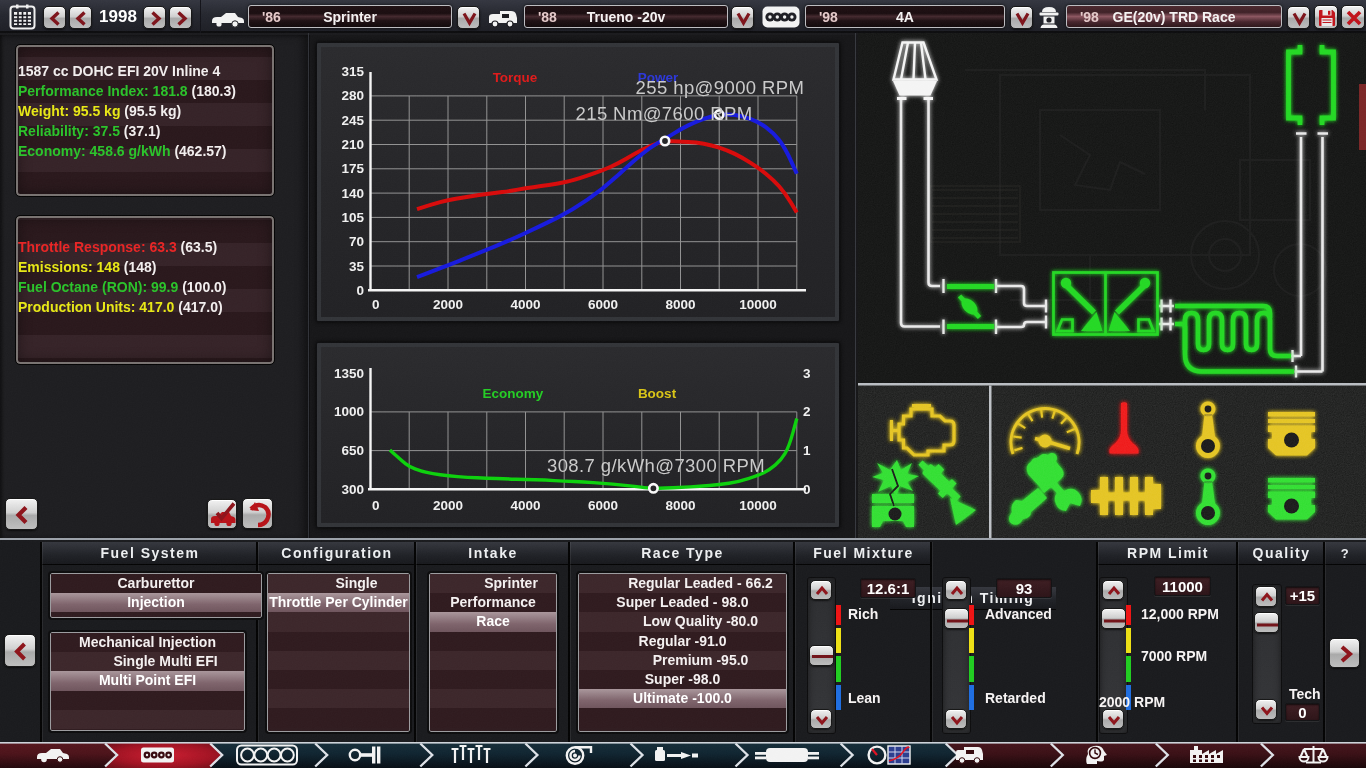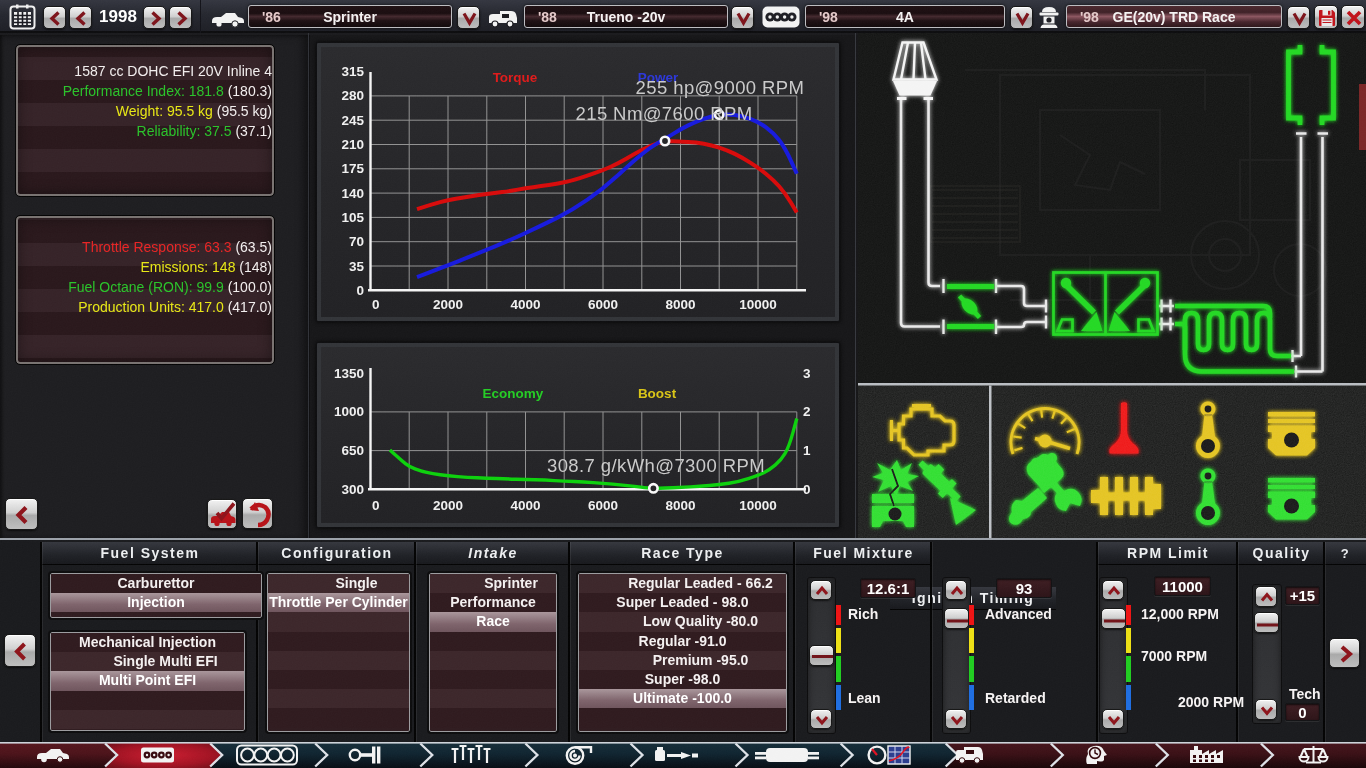--- a/index.html
+++ b/index.html
@@ -7,21 +7,21 @@
 
 #topbar{position:absolute;left:0;top:0;width:1366px;height:33px;background:linear-gradient(#32343e,#23252d 45%,#1b1c23);border-bottom:2px solid #0a0a0c;}
 .mbtn{position:absolute;border-radius:5px;border:1px solid #141414;background:linear-gradient(#f2f2f2,#cfcfcf 45%,#a8a8a8 55%,#bdbdbd);box-shadow:inset 0 1px 0 #fff,0 1px 2px rgba(0,0,0,.7);}
 .mbtn svg{position:absolute;left:0;top:0;}
 .tfield{position:absolute;height:23px;top:5px;border-radius:3px;border:1px solid #bcbcc0;background:linear-gradient(#1d0e11,#170a0d 35%,#41262b 50%,#1c0e11 70%,#0e0608);box-shadow:0 0 3px rgba(0,0,0,.8);color:#fff;font-weight:bold;font-size:14px;}
 .tfield .yr{position:absolute;left:13px;top:3px;color:#e4c9c9;}
 .tfield .nm{position:absolute;left:0;right:0;top:3px;text-align:center;color:#f4f2f2;}
 
 #leftpanel{position:absolute;left:0;top:35px;width:310px;height:505px;background:#1b1b1e;box-shadow:inset 2px 0 3px rgba(0,0,0,.5), inset -6px 0 8px rgba(0,0,0,.55);}
 .infobox{position:absolute;left:16px;width:258px;border:2px solid #77716f;border-radius:4px;outline:1px solid #000;box-shadow:inset 0 0 14px rgba(0,0,0,.45);}
-.infobox .ln{height:20px;line-height:20px;text-align:right;font-size:14px;font-weight:normal;white-space:nowrap;padding-left:27px;}
+.infobox .ln{height:20px;line-height:20px;text-align:left;font-size:14px;font-weight:bold;white-space:nowrap;}
 .wht{color:#f2eeee;} .grn{color:#28c228;} .yel{color:#e7e713;} .red{color:#e82222;}
 #chartarea{position:absolute;left:310px;top:35px;width:548px;height:505px;background:#141416;}
 .chartpanel{position:absolute;left:6px;width:524px;background:#303236;border:1px solid #0b0b0d;border-radius:2px;box-shadow:0 0 4px #000;}
 .plotbg{position:absolute;left:4px;top:4px;right:4px;bottom:4px;background:linear-gradient(#28282b,#222225 60%,#1f1f22);}
 #rightpanel{position:absolute;left:858px;top:33px;width:508px;height:505px;background:#0c0d0c;}
 
 #bottompanel{position:absolute;left:0;top:538px;width:1366px;height:206px;background:#17181b;border-top:2px solid #9aa0a8;}
 .colhead{position:absolute;top:2px;height:23px;background:linear-gradient(#33353c,#1d1f24 60%,#15161a);border-bottom:1px solid #000;color:#eceef0;font-size:14px;font-weight:bold;letter-spacing:1.5px;text-align:center;line-height:23px;}
 .coldiv{position:absolute;top:2px;height:204px;width:2px;background:#000;box-shadow:1px 0 0 rgba(255,255,255,.07);}
 .listbox{position:absolute;border:1px solid #9b9b9e;border-radius:2px;outline:2px solid #0a0a0b;background:#2d191d;overflow:hidden;}
@@ -152,20 +152,21 @@
         </svg>
       </div>
 </div>
 <div id="leftpanel">
   <div class="infobox" style="top:10px;height:151px;background:repeating-linear-gradient(#271519 0 10px,#332025 10px 33px,#271519 33px 46px);">
     <div style="height:14px"></div>
     <div class="ln wht">1587 cc DOHC EFI 20V Inline 4</div>
     <div class="ln"><span class="grn">Performance Index: 181.8 </span><span class="wht">(180.3)</span></div>
     <div class="ln"><span class="yel">Weight: 95.5 kg </span><span class="wht">(95.5 kg)</span></div>
     <div class="ln"><span class="grn">Reliability: 37.5 </span><span class="wht">(37.1)</span></div>
+    <div class="ln"><span class="grn">Economy: 458.6 g/kWh </span><span class="wht">(462.57)</span></div>
   </div>
   <div class="infobox" style="top:181px;height:148px;background:repeating-linear-gradient(#332025 0 2px,#271519 2px 25px,#332025 25px 46px);">
     <div style="height:19px"></div>
     <div class="ln"><span class="red">Throttle Response: 63.3 </span><span class="wht">(63.5)</span></div>
     <div class="ln"><span class="yel">Emissions: 148 </span><span class="wht">(148)</span></div>
     <div class="ln"><span class="grn">Fuel Octane (RON): 99.9 </span><span class="wht">(100.0)</span></div>
     <div class="ln"><span class="yel">Production Units: 417.0 </span><span class="wht">(417.0)</span></div>
   </div>
   <div class="mbtn" style="left:5px;top:463px;width:33px;height:32px;">
         <svg width="33" height="32">
@@ -462,21 +463,21 @@
   <circle cx="1291.5" cy="506" r="7.5" fill="#0a0b0a"></circle>
  </g>
 </g>
 <rect x="858" y="385" width="508" height="153" filter="url(#nz)" opacity="0.075"></rect>
 <rect x="1359" y="84" width="7" height="66" fill="#7a2424"></rect>
 </svg>
 </div>
 <div id="bottompanel">
   <div class="colhead" style="left:42px;width:216px;">Fuel System</div>
   <div class="colhead" style="left:258px;width:158px;">Configuration</div>
-  <div class="colhead" style="left:416px;width:154px;font-style:italic;">Intake</div>
+  <div class="colhead" style="left:416px;width:154px;">Intake</div>
   <div class="colhead" style="left:570px;width:225px;">Race Type</div>
   <div class="colhead" style="left:795px;width:137px;">Fuel Mixture</div>
   <div class="colhead" style="left:890px;width:166px;margin-top:45px;">Ignition Timing</div>
   <div class="colhead" style="left:1098px;width:140px;">RPM Limit</div>
   <div class="colhead" style="left:1238px;width:87px;">Quality</div>
   <div class="colhead" style="left:1325px;width:41px;font-size:13px;">?</div>
   <div class="coldiv" style="left:40px;"></div>
       <div class="coldiv" style="left:256px;"></div>
       <div class="coldiv" style="left:414px;"></div>
       <div class="coldiv" style="left:568px;"></div>
@@ -592,21 +593,21 @@
           <path d="M6 7 L11 13 L16 7" fill="none" stroke="#8c1118" stroke-width="3"></path>
         </svg>
       </div>
   <div class="abs" style="left:1126px;top:65px;width:5px;height:20px;background:#e11;"></div>
   <div class="abs" style="left:1126px;top:88px;width:5px;height:25px;background:#ede012;"></div>
   <div class="abs" style="left:1126px;top:116px;width:5px;height:26px;background:#1ecc1e;"></div>
   <div class="abs" style="left:1126px;top:145px;width:5px;height:25px;background:#1c6ce0;"></div>
   <div class="valbox" style="left:1154px;top:36px;width:57px;height:20px;line-height:19px;">11000</div>
   <div class="slab" style="left:1141px;top:66px;">12,000 RPM</div>
   <div class="slab" style="left:1141px;top:108px;">7000 RPM</div>
-  <div class="slab" style="left:1178px;top:154px;">2000 RPM</div>
+  <div class="slab" style="left:1099px;top:154px;">2000 RPM</div>
 
   <div class="slgroove" style="left:1252px;top:44px;width:30px;height:140px;"></div>
   <div class="mbtn" style="left:1255px;top:46px;width:22px;height:21px;">
         <svg width="22" height="21">
           <path d="M6 13.5 L11 7.5 L16 13.5" fill="none" stroke="#8c1118" stroke-width="3"></path>
         </svg>
       </div>
   <div class="mbtn" style="left:1254px;top:72px;width:25px;height:21px;">
         <svg width="25" height="21">
           <path d="M2 12 H23" stroke="#701016" stroke-width="3"></path>

